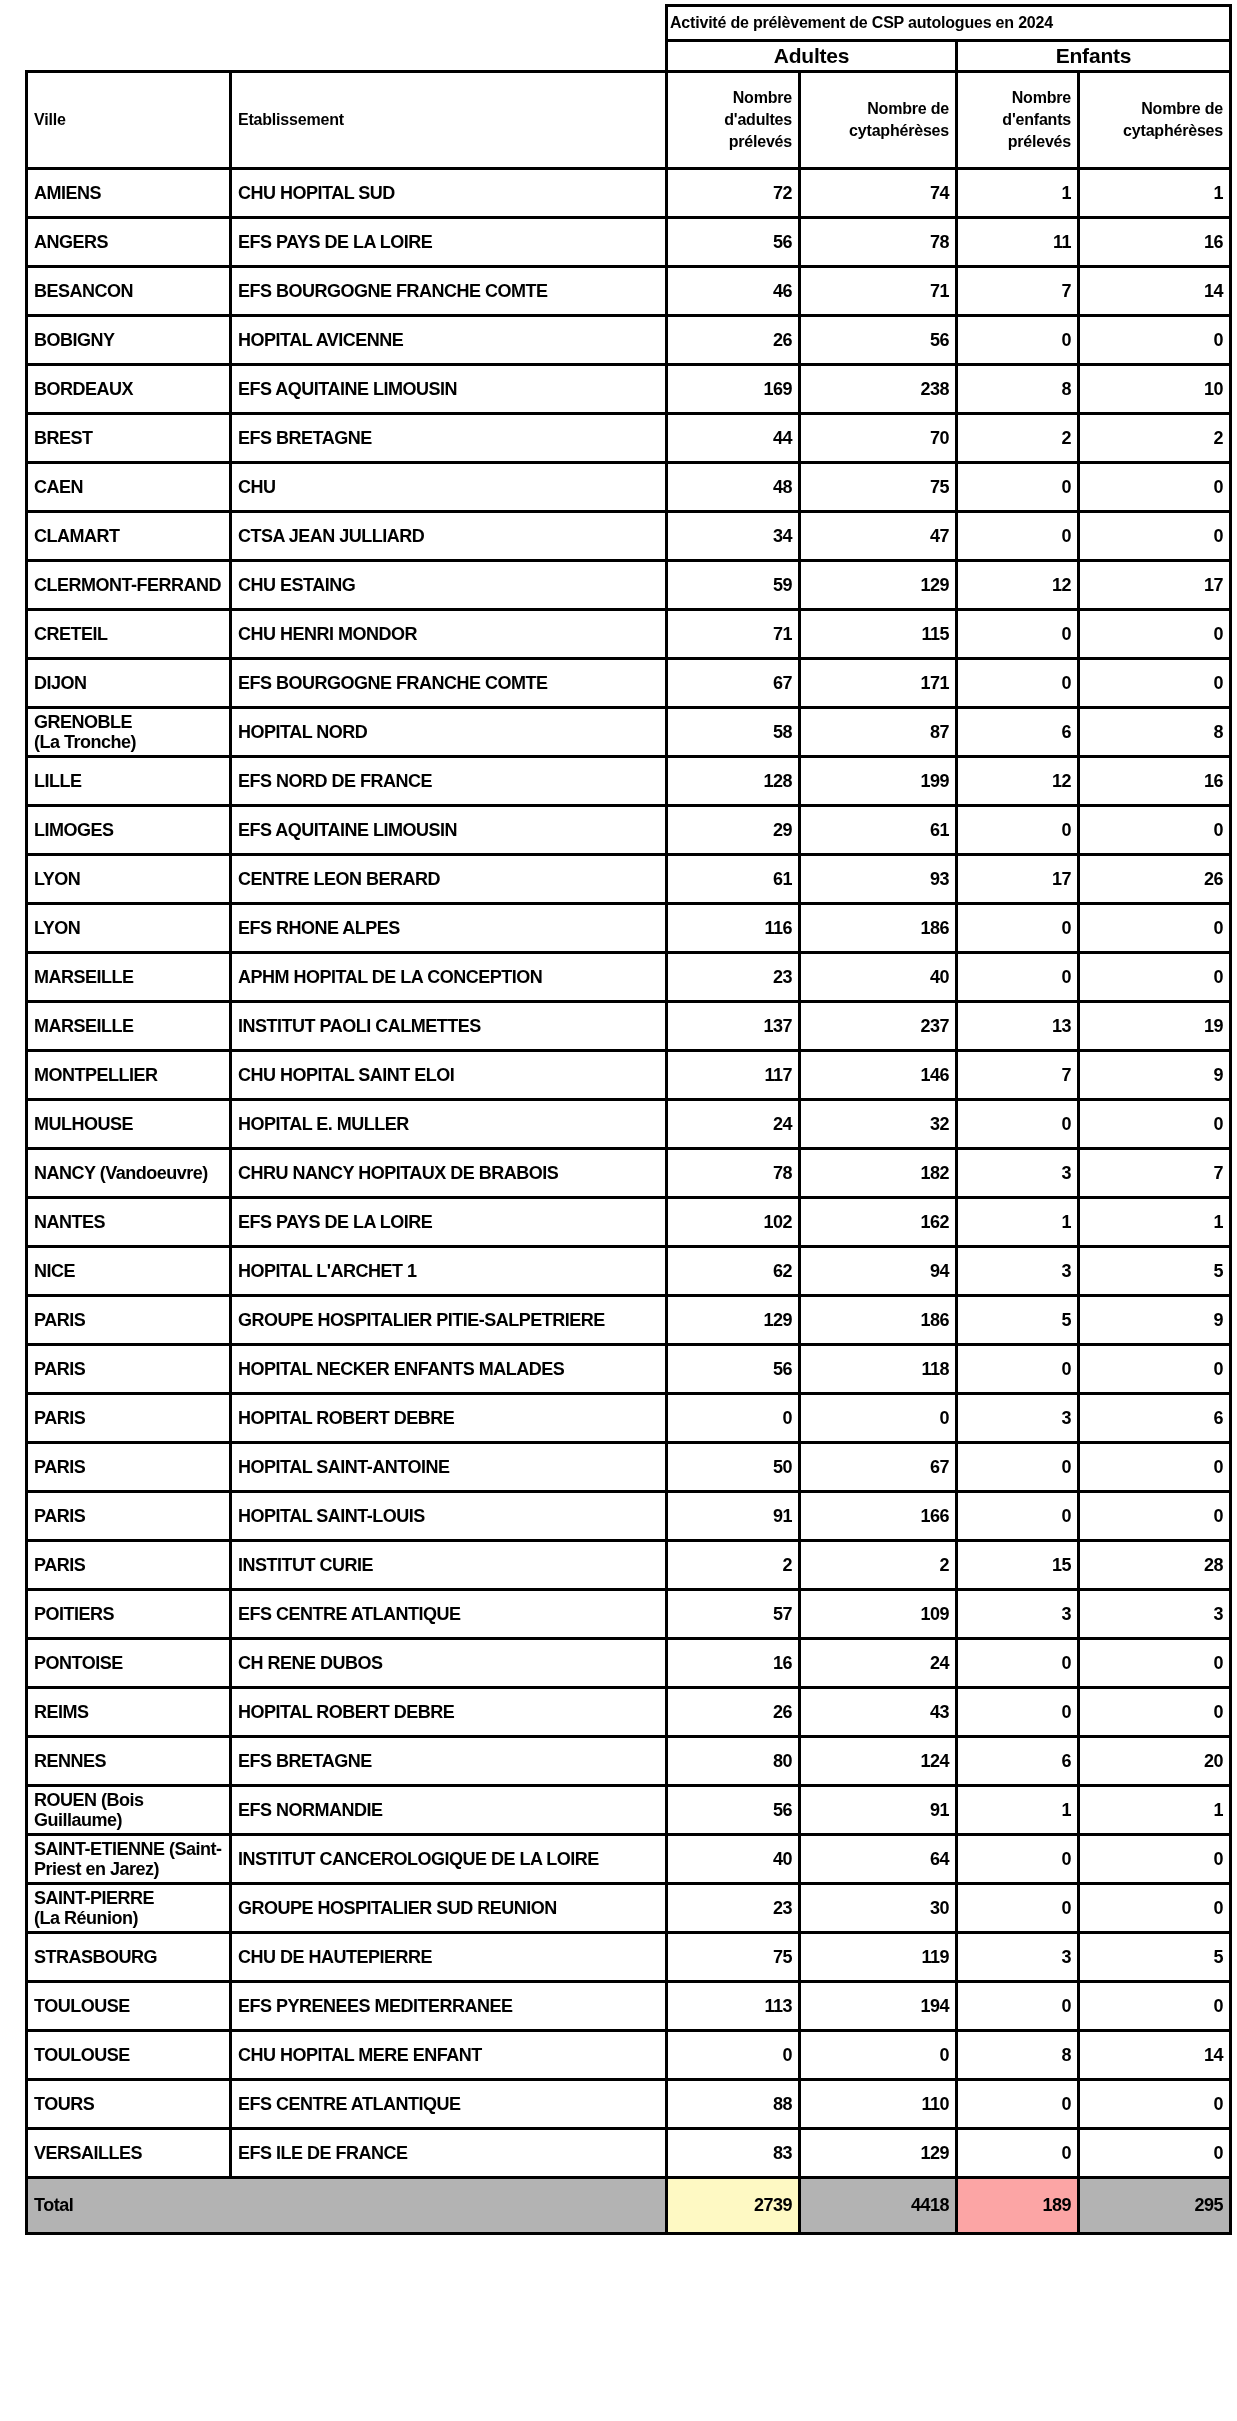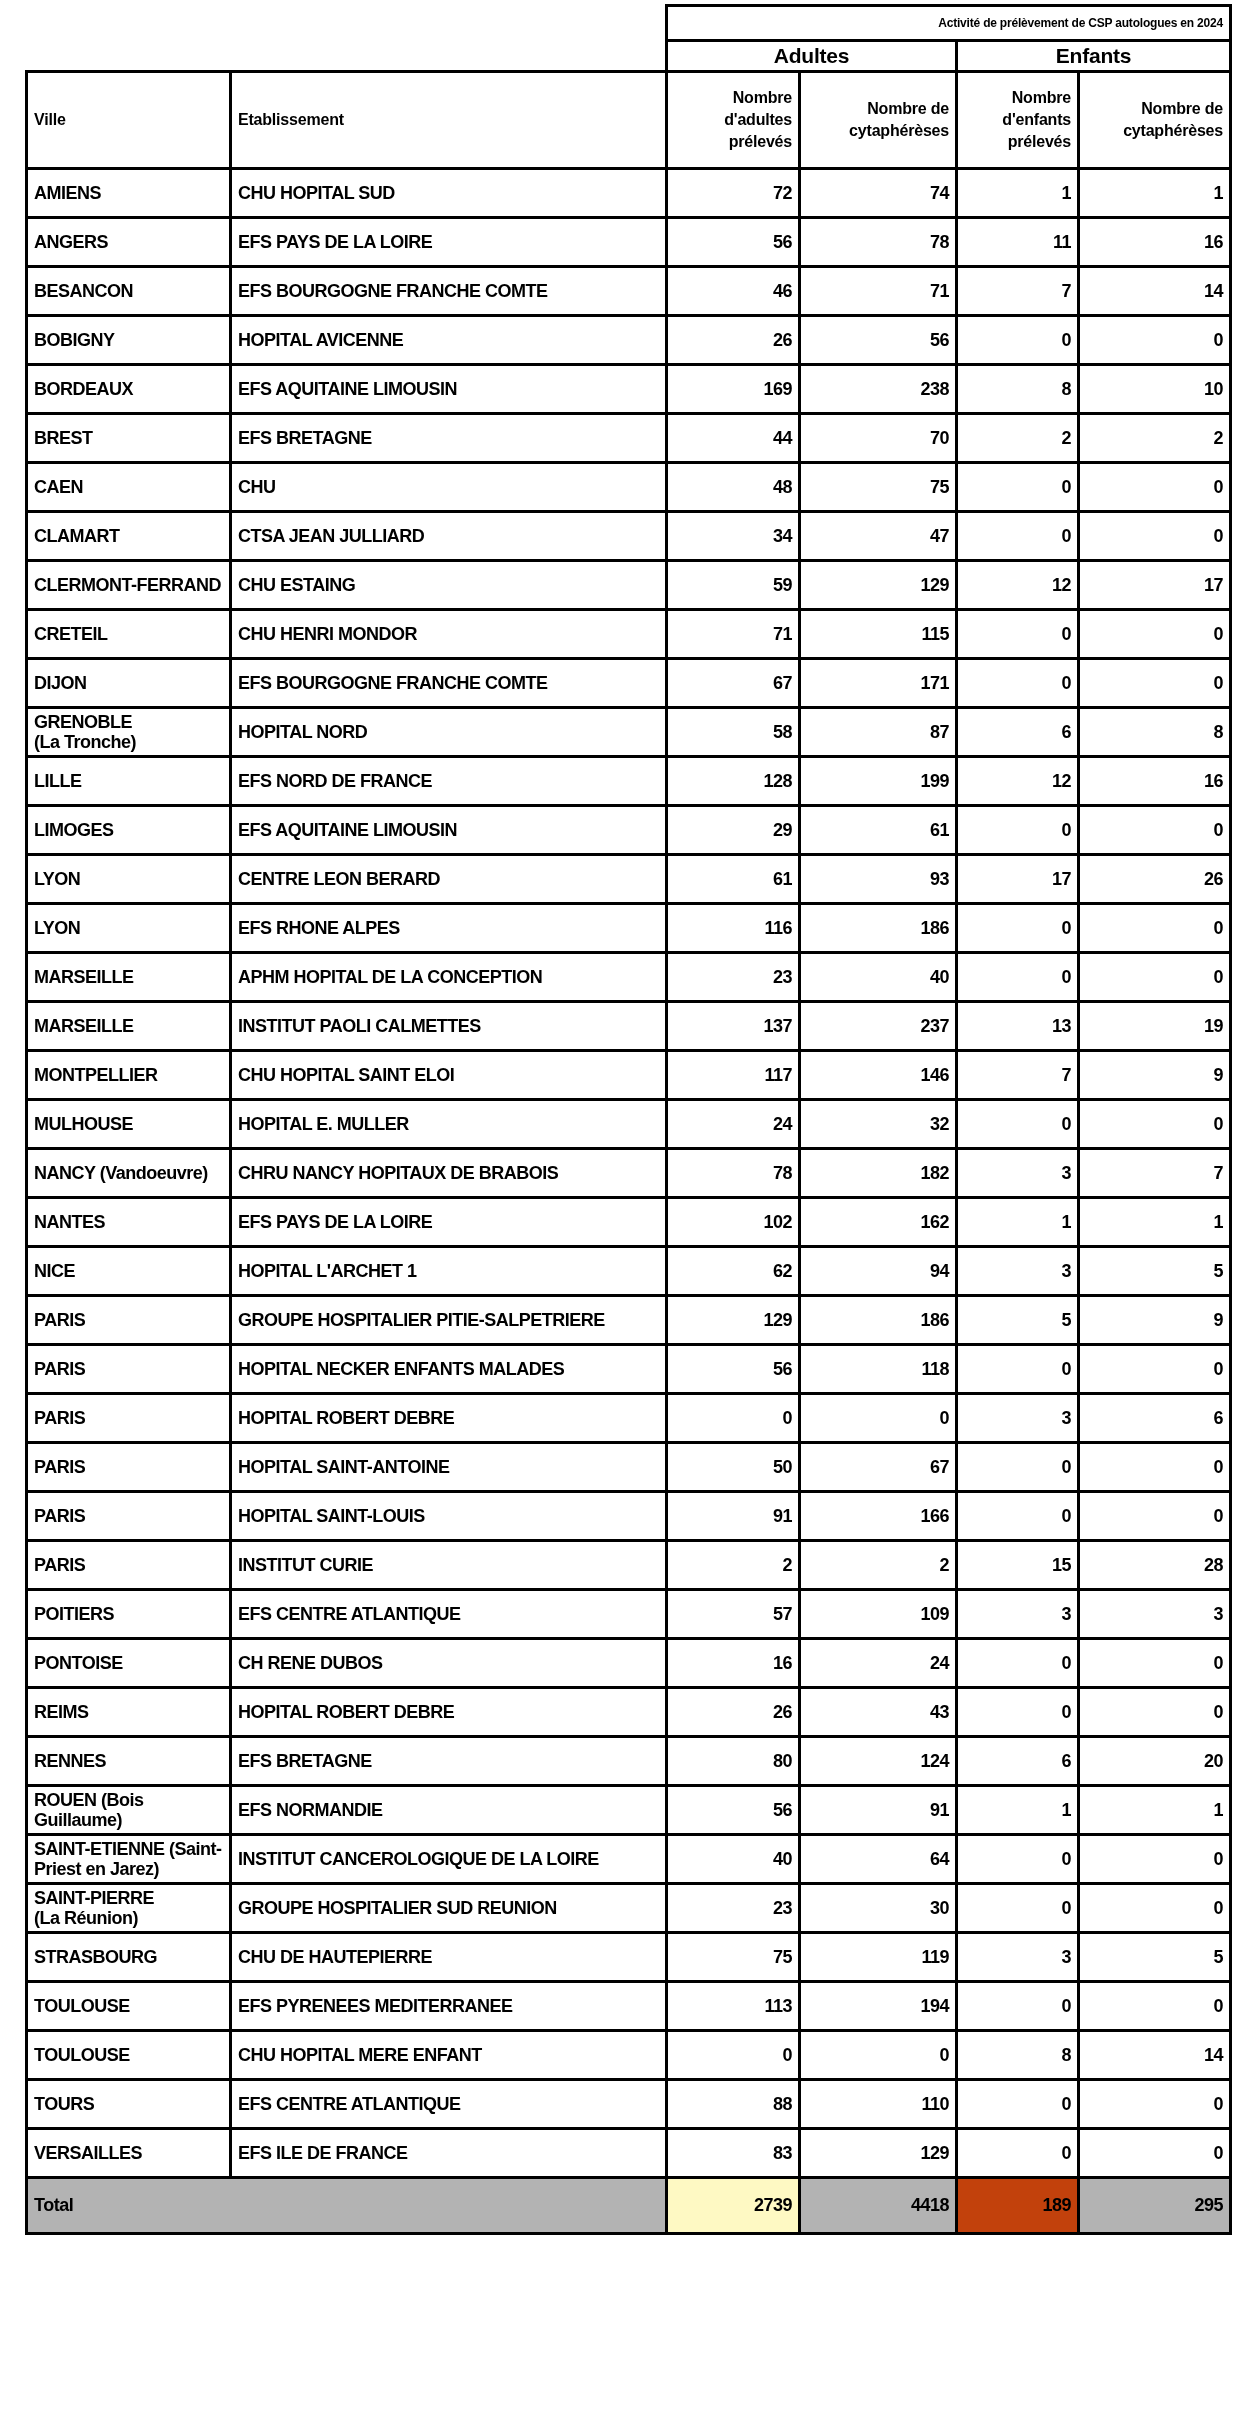--- a/index.html
+++ b/index.html
@@ -22,23 +22,23 @@
   }
   td {
     border: 3px solid #000000;
     overflow: hidden;
     vertical-align: middle;
     box-sizing: border-box;
   }
   td.blank { border: none; background: #ffffff; }
   tr.r-title td.title-cell {
     height: 35px;
-    font-size: 12px;
+    font-size: 16px;
     letter-spacing: -0.2px;
-    text-align: right;
+    text-align: left;
     padding: 0 6px 0 2px;
   }
   tr.r-group td.group-cell {
     height: 31px;
     font-size: 21px;
     letter-spacing: -0.2px;
     text-align: center;
   }
   tr.r-head td {
     height: 97px;
@@ -446,17 +446,17 @@
         <td class="num">129</td>
         <td class="num">0</td>
         <td class="num">0</td>
       </tr>
     </tbody>
   <tfoot>
     <tr class="r-total">
       <td class="total-label" colspan="2" style="background: rgb(179, 179, 179);">Total</td>
       <td class="num" style="background: #fef9c3;">2739</td>
       <td class="num" style="background: rgb(179, 179, 179);">4418</td>
-      <td class="num" style="background: #c2410c;">189</td>
+      <td class="num" style="background: #fca5a5;">189</td>
       <td class="num" style="background: rgb(179, 179, 179);">295</td>
     </tr>
   </tfoot>
 </table>
 
 </body></html>

